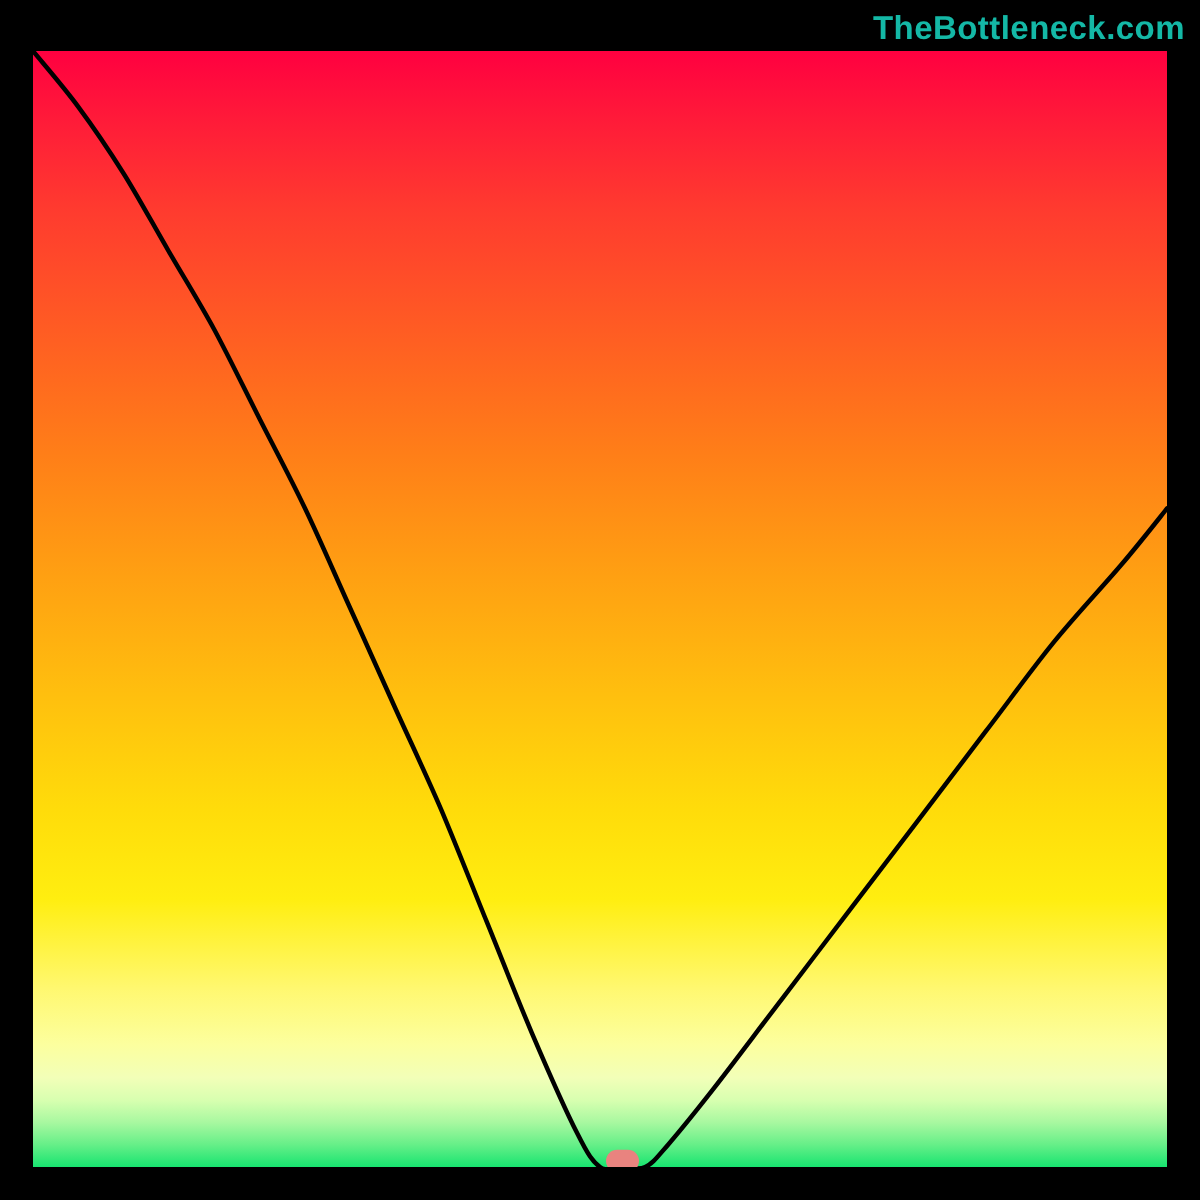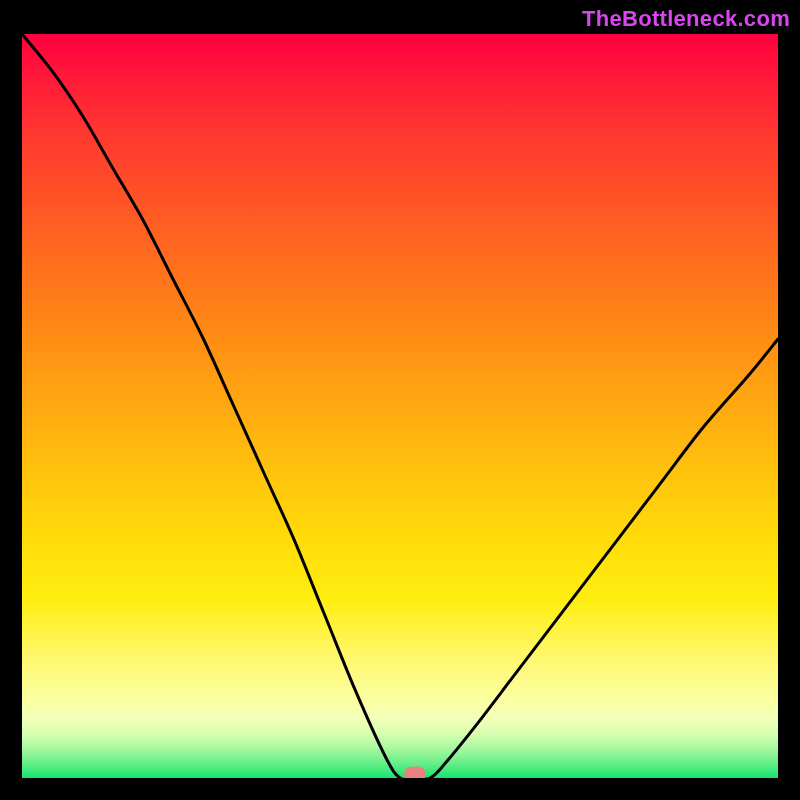--- a/index.html
+++ b/index.html
@@ -16,21 +16,21 @@
     height: 800px;
     background: #000;
   }
   .watermark {
     position: absolute;
     top: 6px;
     right: 10px;
     font-family: Arial, Helvetica, sans-serif;
     font-size: 22px;
     font-weight: 700;
-    color: #d946ef;
+    color: #14b8a6;
     letter-spacing: 0.3px;
     z-index: 50;
     pointer-events: none;
   }
   .plot-area {
     position: absolute;
     left: 22px;
     top: 34px;
     width: 756px;
     height: 744px;

